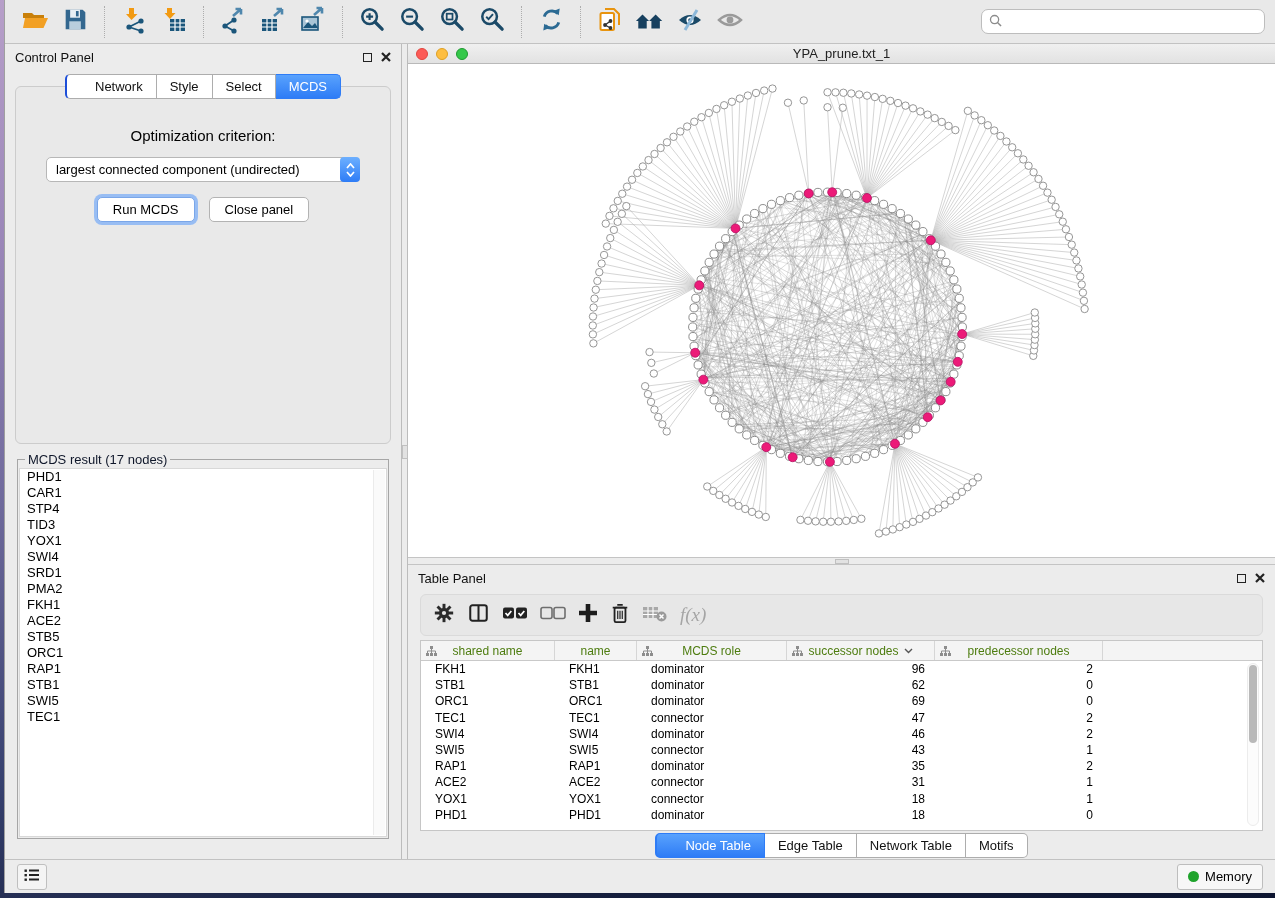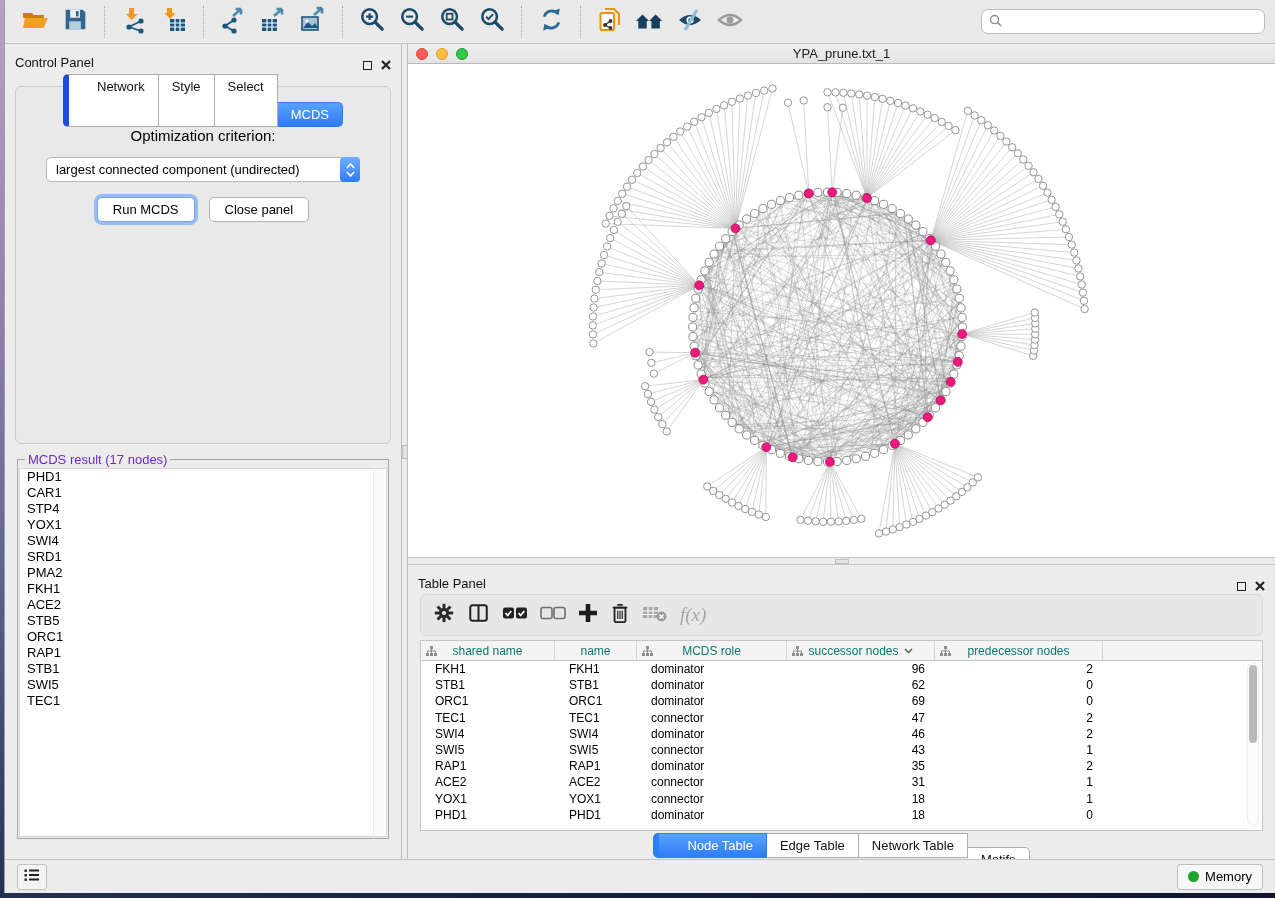--- a/index.html
+++ b/index.html
@@ -19,43 +19,43 @@
     display:flex; align-items:center; padding:0 10px; }
   .tbtn { width:40px; height:38px; display:flex; align-items:center; justify-content:center; border-radius:4px; flex:0 0 auto; }
   .tsep { width:1px; height:32px; border-left:1px dotted #adadad; margin:0 9px; flex:0 0 auto; }
   .searchbox { margin-left:auto; width:284px; height:25px; background:#fff; border:1px solid #bdbdbd;
     border-radius:7px; display:flex; align-items:center; padding:0 7px; gap:5px; }
   .searchbox input { border:none; outline:none; flex:1; font:12px "Liberation Sans",sans-serif; background:transparent; }
   
   .main { flex:1; display:flex; min-height:0; }
   
   .cpanel { width:396px; flex:0 0 396px; display:flex; flex-direction:column; background:#ececec; }
-  .panel-hdr { height:26px; flex:0 0 26px; display:flex; align-items:flex-end; padding:0 10px; font-size:13px; color:#111; }
+  .panel-hdr { height:26px; flex:0 0 26px; display:flex; align-items:center; padding:0 10px; font-size:13px; color:#111; }
   .hdr-icons { margin-left:auto; display:flex; align-items:center; gap:9px; }
   .float-ico { width:9px; height:9px; border:1.6px solid #222; display:inline-block; }
   .close-ico svg { display:block; }
   .tabwrap { position:relative; margin:16px 10px 0; flex:0 0 auto; }
   .card { border:1px solid #cccccc; border-radius:6px; background:#e9e9e9; height:358px; padding-top:26px; }
   .segtabs { position:absolute; top:-12px; left:50%; transform:translateX(-50%); display:flex; }
   .seg { font-size:13px; padding:4px 13px; background:#fff; border:1px solid #adadad; border-left:none; color:#111; white-space:nowrap; }
-  .seg:first-child { border-left:6px solid #1d4ed8; border-radius:5px 0 0 5px;padding-left:28px; }
-  .seg:last-child { border-radius:0 5px 5px 0;margin-top:28px; }
+  .seg:first-child { border-left:2px solid #1d4ed8; border-radius:5px 0 0 5px;padding-left:28px; }
+  .seg:last-child { border-radius:0 5px 5px 0; }
   .seg.active { background:linear-gradient(#59a2fd,#2e7cf6); color:#fff; border-color:#2e7cf6; }
   .crit-label { text-align:center; font-size:15px; margin-top:14px; color:#000; }
   .selectrow { margin:13px auto 0; width:314px; height:25px; background:#fff; border:1px solid #b7b7b7; border-radius:5px;
     display:flex; align-items:center; position:relative; }
   .selectrow .val { font-size:13px; padding-left:9px; flex:1; color:#000; white-space:nowrap; }
   .stepper { width:20px; height:25px; margin:-1px -1px -1px 0; border-radius:4px; background:linear-gradient(#6db0ff,#2e7cf6);
     display:flex; flex-direction:column; align-items:center; justify-content:center; gap:2px; }
   .btnrow { display:flex; justify-content:center; gap:14px; margin-top:15px; }
   .btn { font-size:13px; background:#fff; border:1px solid #b3b3b3; border-radius:5px; height:25px; padding:0 15px; color:#000;
     display:flex; align-items:center; }
   .btn.focused { box-shadow:0 0 0 3px rgba(98,160,250,.6); border-color:#7aa6e8; }
   .resultbox { flex:1; margin:8px 12px 20px; border:1px solid #a6a6a6; min-height:0; padding:1px; }
-  .resultbox legend { font-size:13px; margin-left:6px; padding:0 3px; color:#6d28d9; }
+  .resultbox legend { font-size:13px; margin-left:6px; padding:0 3px; color:#0f172a; }
   .listwrap { width:100%; height:100%; background:#fff; border:1px solid #d8d8d8; position:relative; overflow:hidden; }
   .mcds-item { font-size:13px; line-height:16px; padding-left:7px; color:#000; }
   .vscroll-track { position:absolute; top:1px; right:1px; bottom:1px; width:12px; background:#fafafa; border-left:1px solid #ebebeb; }
   
   .vsplit { width:7px; flex:0 0 7px; background:#ececec; border-left:1px solid #bcbcbc; border-right:1px solid #bcbcbc; position:relative; }
   .vsplit .grip { position:absolute; top:50%; left:0; transform:translateY(-50%); width:6px; height:14px; background:#e2e2e2; border:1px solid #c0c0c0; }
   .hsplit { height:8px; flex:0 0 8px; background:#ececec; border-top:1px solid #c4c4c4; border-bottom:1px solid #c4c4c4; position:relative; }
   .hsplit .grip { position:absolute; left:50%; top:1px; transform:translateX(-50%); width:14px; height:5px; background:#e2e2e2; border:1px solid #c0c0c0; }
   
   .rightcol { flex:1; display:flex; flex-direction:column; min-width:0; }
@@ -71,21 +71,21 @@
   .netcanvas { flex:1; background:#fff; position:relative; min-height:0; }
   .netcanvas svg { position:absolute; inset:0; width:100%; height:100%; }
   
   .tpanel { flex:1; display:flex; flex-direction:column; min-height:0; }
   .tptoolbar { margin:3px 12px 0; height:42px; flex:0 0 42px; background:#e7e7e7; border:1px solid #dadada; border-radius:6px;
     display:flex; align-items:center; padding:0 12px; gap:12px; }
   .tico-btn { display:flex; align-items:center; justify-content:center; }
   .fx { font-family:"Liberation Serif",serif; font-style:italic; font-size:19px; color:#a5a5a5; }
   .tablebox { margin:4px 12px 0; flex:1; background:#fff; border:1px solid #c6c6c6; position:relative; overflow:hidden; min-height:0; }
   .thead { display:flex; height:20px; border-bottom:1px solid #c9c9c9; background:#f4f4f4; }
-  .th { position:relative; display:flex; align-items:center; justify-content:center; font-size:12px; color:#0f766e;
+  .th { position:relative; display:flex; align-items:center; justify-content:center; font-size:12px; color:#4d7c0f;
     border-right:1px solid #d6d6d6; flex:0 0 auto; gap:5px; }
   .th .tico { position:absolute; left:5px; top:5px; }
   .tbody { position:absolute; top:20px; left:0; right:0; bottom:0; overflow:hidden; }
   .tr { display:flex; height:16.2px; align-items:center; }
   .td { font-size:12px; color:#000; padding-left:14px; flex:0 0 auto; white-space:nowrap; overflow:hidden; }
   .td.num { text-align:right; padding-left:0; padding-right:10px; }
   .tb-scroll { position:absolute; top:22px; right:3px; bottom:4px; width:12px; background:#fcfcfc; border:1px solid #ececec; border-radius:6px; }
   .tb-thumb { position:absolute; top:1px; left:1px; width:8px; height:78px; background:#b9b9b9; border-radius:5px; }
   .tabstrip { height:28px; flex:0 0 28px; display:flex; justify-content:center; align-items:center; }
   
@@ -276,20 +276,21 @@
             <div class="seg">Select</div>
             <div class="seg active">MCDS</div>
           </div>
       </div>
       <fieldset class="resultbox">
         <legend>MCDS result (17 nodes)</legend>
         <div class="listwrap">
           <div class="mcds-item">PHD1</div>
             <div class="mcds-item">CAR1</div>
             <div class="mcds-item">STP4</div>
+            <div class="mcds-item">TID3</div>
             <div class="mcds-item">YOX1</div>
             <div class="mcds-item">SWI4</div>
             <div class="mcds-item">SRD1</div>
             <div class="mcds-item">PMA2</div>
             <div class="mcds-item">FKH1</div>
             <div class="mcds-item">ACE2</div>
             <div class="mcds-item">STB5</div>
             <div class="mcds-item">ORC1</div>
             <div class="mcds-item">RAP1</div>
             <div class="mcds-item">STB1</div>

